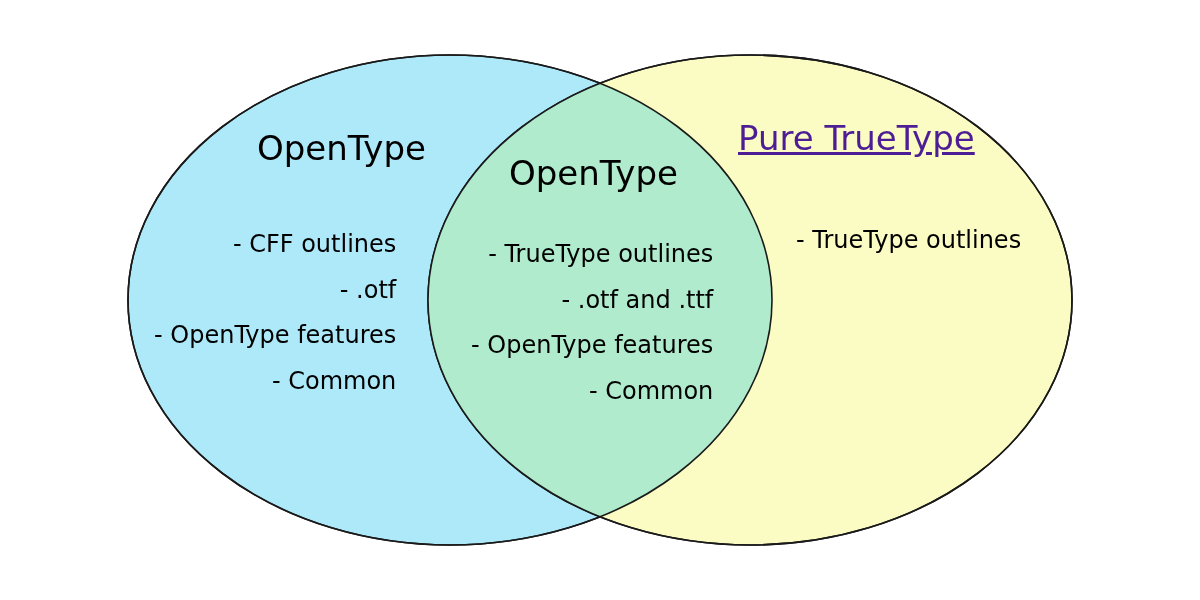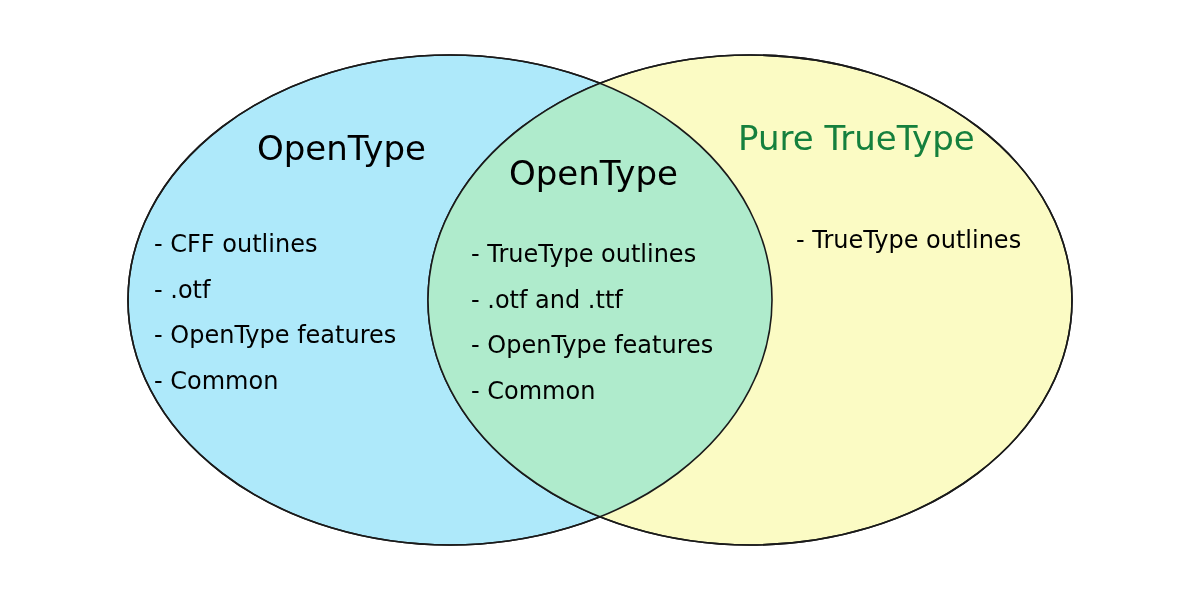--- a/index.html
+++ b/index.html
@@ -12,20 +12,21 @@
     width: 1200px;
     height: 600px;
     overflow: hidden;
     font-family: "DejaVu Sans", sans-serif;
   }
   #venn-stage {
     position: relative;
     width: 1200px;
     height: 600px;
     background: #ffffff;
+    text-align: right;
   }
   #venn-svg {
     position: absolute;
     left: 0;
     top: 0;
     width: 1200px;
     height: 600px;
     display: block;
   }
   .text-layer {
@@ -107,19 +108,19 @@
     </ul>
 
     <div class="set-title" id="title-center" style="color: rgb(0, 0, 0);">OpenType</div>
     <ul class="bullet-list" id="list-center" style="color: rgb(0, 0, 0);">
       <li>- TrueType outlines</li>
       <li>- .otf and .ttf</li>
       <li>- OpenType features</li>
       <li>- Common</li>
     </ul>
 
-    <div class="set-title" id="title-right" style="color: #15803d;">Pure TrueType</div>
+    <div class="set-title" id="title-right" style="color: #4c1d95; text-decoration: underline;">Pure TrueType</div>
     <ul class="bullet-list" id="list-right" style="color: rgb(0, 0, 0);">
       <li>- TrueType outlines</li>
     </ul>
 
   </div>
 </div>
 
 </body></html>

